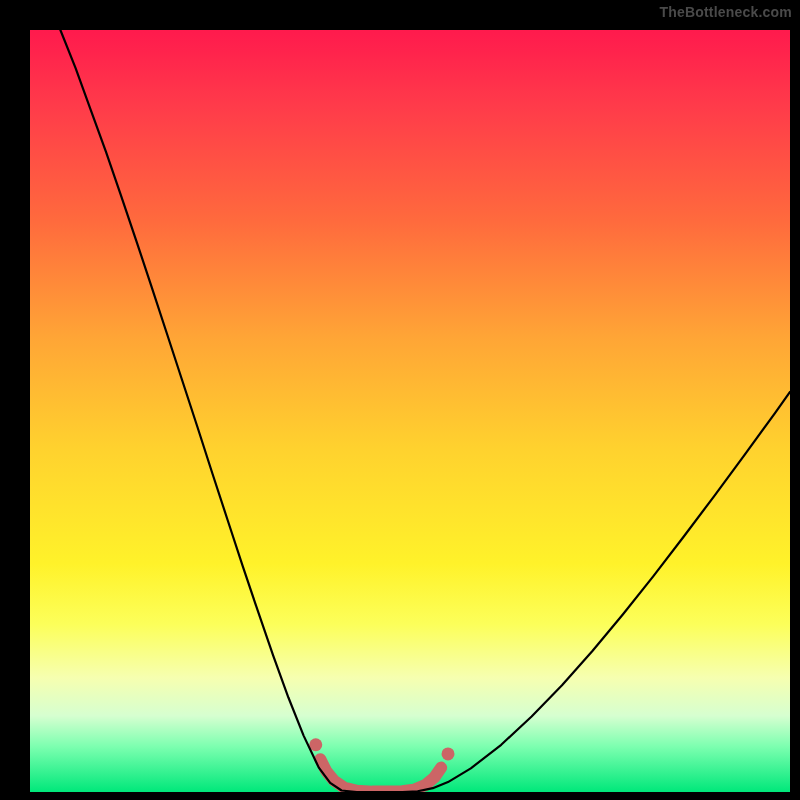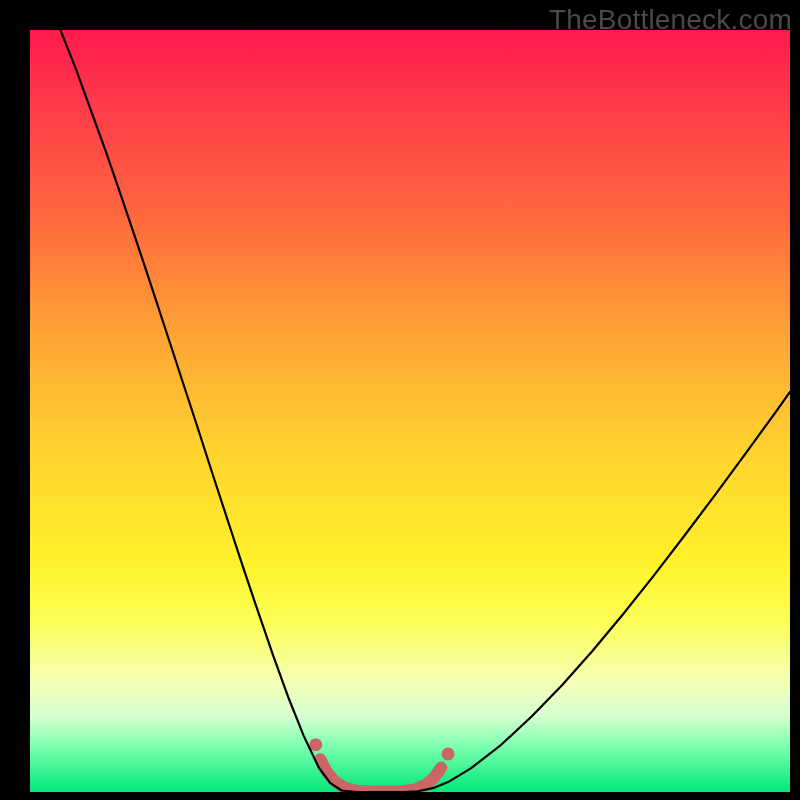--- a/index.html
+++ b/index.html
@@ -29,22 +29,22 @@
       #fcff5a 78%,
       #f6ffb0 85%,
       #d6ffd0 90%,
       #7dffb0 94%,
       #00e87a 100%
     );
   }
   .watermark {
     position: absolute;
     color: #4a4a4a;
-    font-size: 28px;
-    font-weight: 400;
+    font-size: 14px;
+    font-weight: 700;
     letter-spacing: 0.2px;
     user-select: none;
   }
   svg.curve {
     position: absolute;
     left: 0;
     top: 0;
     width: 100%;
     height: 100%;
     pointer-events: none;

